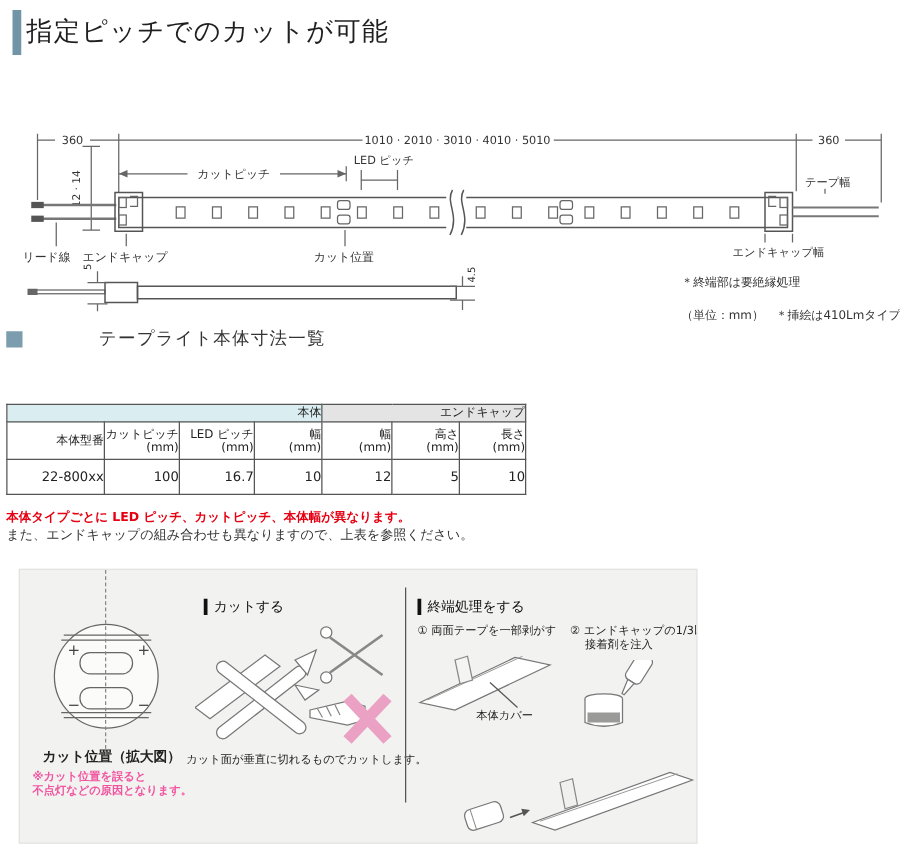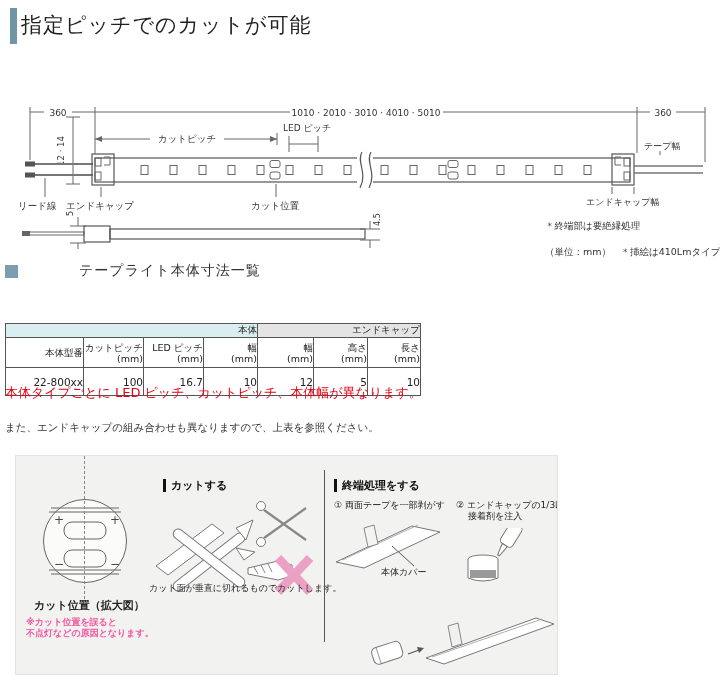--- a/index.html
+++ b/index.html
@@ -16,35 +16,35 @@
   .bullet-square{width:13px;height:13px;background:#7b9dad;margin-right:17px;}
   .table-heading{font-size:14px;color:#333;letter-spacing:1px;margin-left:44px;}
   table.spec{position:absolute;left:5px;top:281px;border-collapse:collapse;table-layout:fixed;width:415px;
              font-size:10px;text-align:right;color:#222;margin-top:42px;}
   table.spec td,table.spec th{border:1px solid #555;font-weight:normal;padding:0;}
   tr.group-row th{height:12px;font-size:9.5px;}
   th.group-main{background:#daeef1;}
   th.group-endcap{background:#e4e4e4;}
   tr.colhead-row th{height:29px;font-size:9.5px;line-height:11px;}
   tr.data-row td{height:27px;font-size:10.5px;}
-  .note-red{position:absolute;left:5px;top:384px;font-size:13px;font-weight:normal;color:#e60012;}
+  .note-red{position:absolute;left:5px;top:407px;font-size:10px;font-weight:bold;color:#e60012;}
   .note-sub{position:absolute;left:5px;top:421px;font-size:10.5px;color:#333;}
   
   .inst-box{position:absolute;left:15px;top:455px;width:543px;height:220px;background:#f2f2f1;
             border:1px solid #e3e3e0;box-sizing:border-box;overflow:hidden;}
   .dashed-line{position:absolute;left:68px;top:0;height:148px;border-left:1px dashed #888;z-index:2;}
   .magnifier-svg{position:absolute;left:26px;top:42px;}
   .mag-caption{position:absolute;left:18px;top:142px;width:145px;text-align:left;
                font-size:11px;font-weight:bold;color:#222;}
   .mag-warning{position:absolute;left:10px;top:161px;font-size:9px;line-height:11px;color:#f1559f;font-weight:bold;}
-  .sec-header{position:absolute;display:flex;align-items:center;font-size:11px;font-weight:bold;color:#111;}
+  .sec-header{position:absolute;display:flex;align-items:center;font-size:11px;font-weight:normal;color:#111;}
   .sec-bar{width:3px;height:13px;background:#111;margin-right:5px;}
   .sec-divider{position:absolute;left:308px;top:14px;height:172px;border-left:1px solid #555;}
   .cut-tools-svg{position:absolute;left:140px;top:44px;}
-  .cut-text{position:absolute;left:133px;top:126px;font-size:9px;line-height:12px;color:#222;}
+  .cut-text{position:absolute;left:133px;top:146px;font-size:9px;line-height:12px;color:#222;}
   .cut-warn{color:#f1559f;}
   .step-text{position:absolute;font-size:9px;line-height:11px;color:#222;white-space:nowrap;}
   .ill-svg{position:absolute;}
   .cover-label{position:absolute;left:365px;top:110px;font-size:9px;color:#222;}
   svg .ln{stroke:#666;stroke-width:1;fill:none;}
   svg .ln2{stroke:#555;stroke-width:1.2;fill:none;}
   svg .shape{fill:#fff;stroke:#777;stroke-width:1;}
 </style>
 </head>
 <body>

